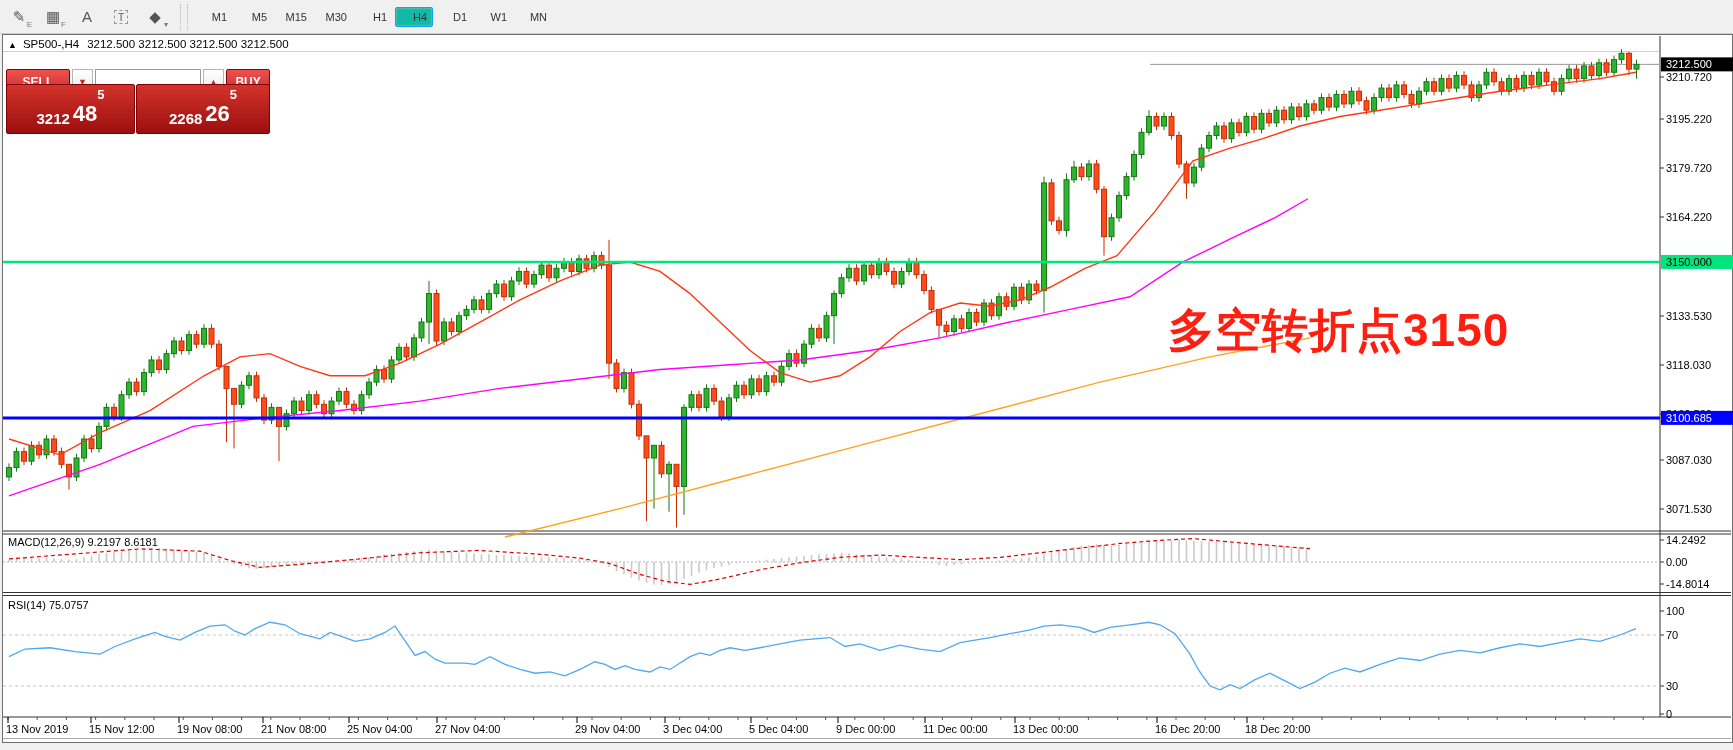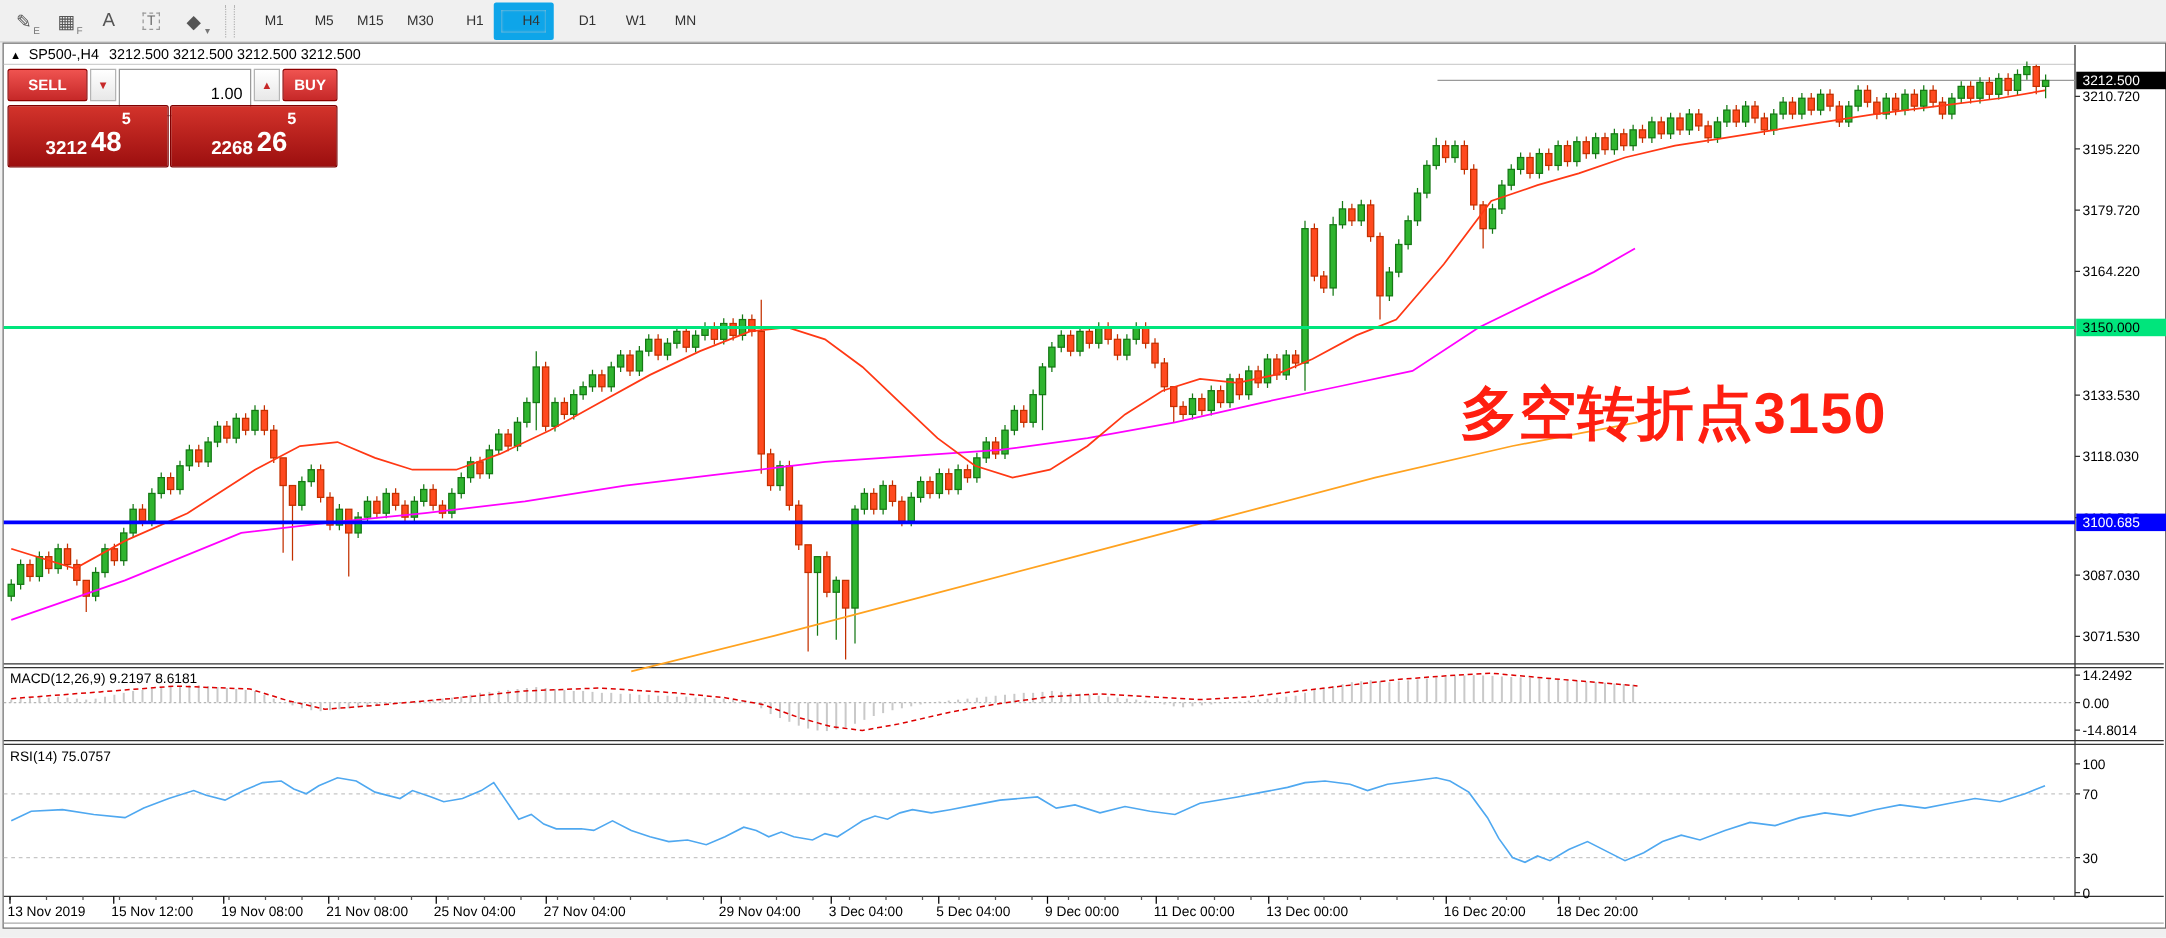--- a/index.html
+++ b/index.html
@@ -7,31 +7,31 @@
   
   #toolbar{position:absolute;left:0;top:0;width:1733px;height:33px;background:#f0f0f0;
     border-bottom:1px solid #cfcfcf;display:flex;align-items:center;}
   .tool-icon{width:30px;height:24px;margin-left:4px;display:flex;align-items:center;justify-content:center;
     color:#555;font-size:15px;position:relative;cursor:default;}
   .tool-icon .sub{position:absolute;right:2px;bottom:0;font-size:8px;color:#777;}
   .tool-icon.dashedbox span.tg{border:1px dashed #999;padding:0 3px;font-size:11px;color:#666;}
   .tool-sep{width:6px;height:26px;margin:0 6px 0 10px;border-left:1px dotted #b5b5b5;border-right:1px dotted #b5b5b5;}
   .tf-btn{min-width:26px;padding:3px 5px;margin:0 1px;font-size:11px;color:#333;text-align:right;
     border:1px solid transparent;border-radius:2px;}
-  .tf-btn.active{background:#0ea5e9;border:6px solid #0ea5e9;box-shadow:inset 0 0 2px #ccc;}
+  .tf-btn.active{background:#14b8a6;border:1px solid #0ea5e9;box-shadow:inset 0 0 2px #ccc;}
   
   #chart-window{position:absolute;left:2px;top:34px;width:1729px;height:707px;background:#fff;
     border:1px solid #6f6f6f;}
   #chart-header{position:absolute;left:8px;top:38px;height:14px;font-size:11.5px;color:#000;z-index:30;}
   #chart-header .arrow{font-size:9px;margin-right:6px;}
   #chart-header .quotes{margin-left:8px;}
   #chart-svg{position:absolute;left:0;top:0;width:1733px;height:750px;z-index:10;}
   
   #trade-panel{position:absolute;left:6px;top:55px;width:264px;height:74px;z-index:40;font-family:"Liberation Sans",sans-serif;}
-  .tp-row{position:absolute;left:0;top:0;height:26px;width:264px;display:flex;}
+  .tp-row{position:absolute;left:0;top:14px;height:26px;width:264px;display:flex;}
   .tp-btn{color:#fff;font-size:12px;font-weight:bold;display:flex;align-items:center;justify-content:center;
     background:linear-gradient(#ef5350,#c62828);border:1px solid #8e0000;border-radius:2px;}
   #sell-btn{width:68px;}
   #buy-btn{width:46px;}
   .spin-btn{width:21px;background:linear-gradient(#fff,#e8e8e8);border:1px solid #b5b5b5;color:#c62828;
     font-size:9px;display:flex;align-items:center;justify-content:center;margin-left:2px;}
   #volume-input{width:92px;border:1px solid #9a9a9a;font-size:13px;text-align:right;padding:18px 6px;margin-left:2px;
     font-family:"Liberation Sans",sans-serif;}
   #buy-btn{margin-left:2px;}
   .price-box{position:absolute;top:29px;height:44px;background:linear-gradient(#d3332b,#9c0f0f);

